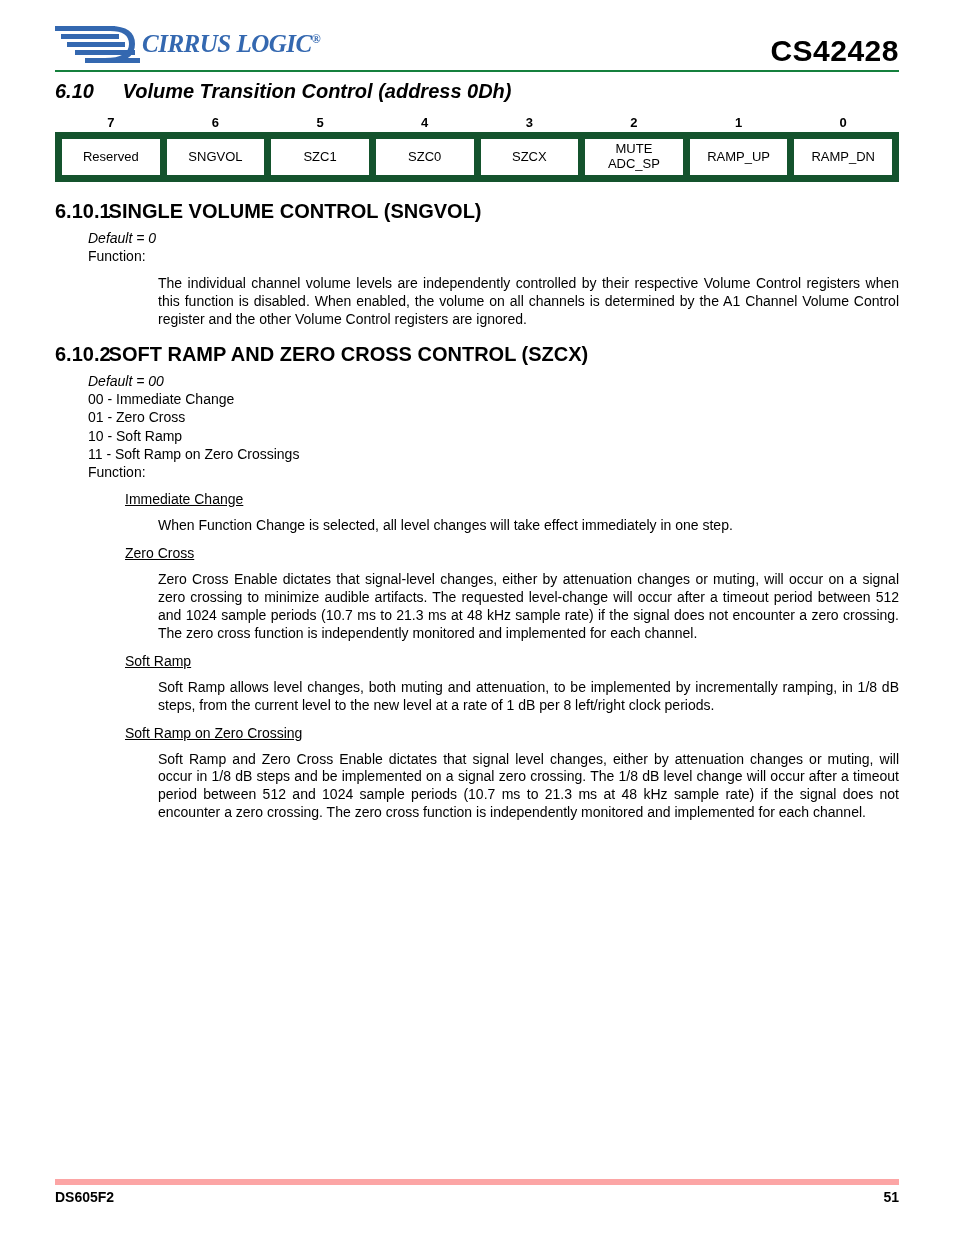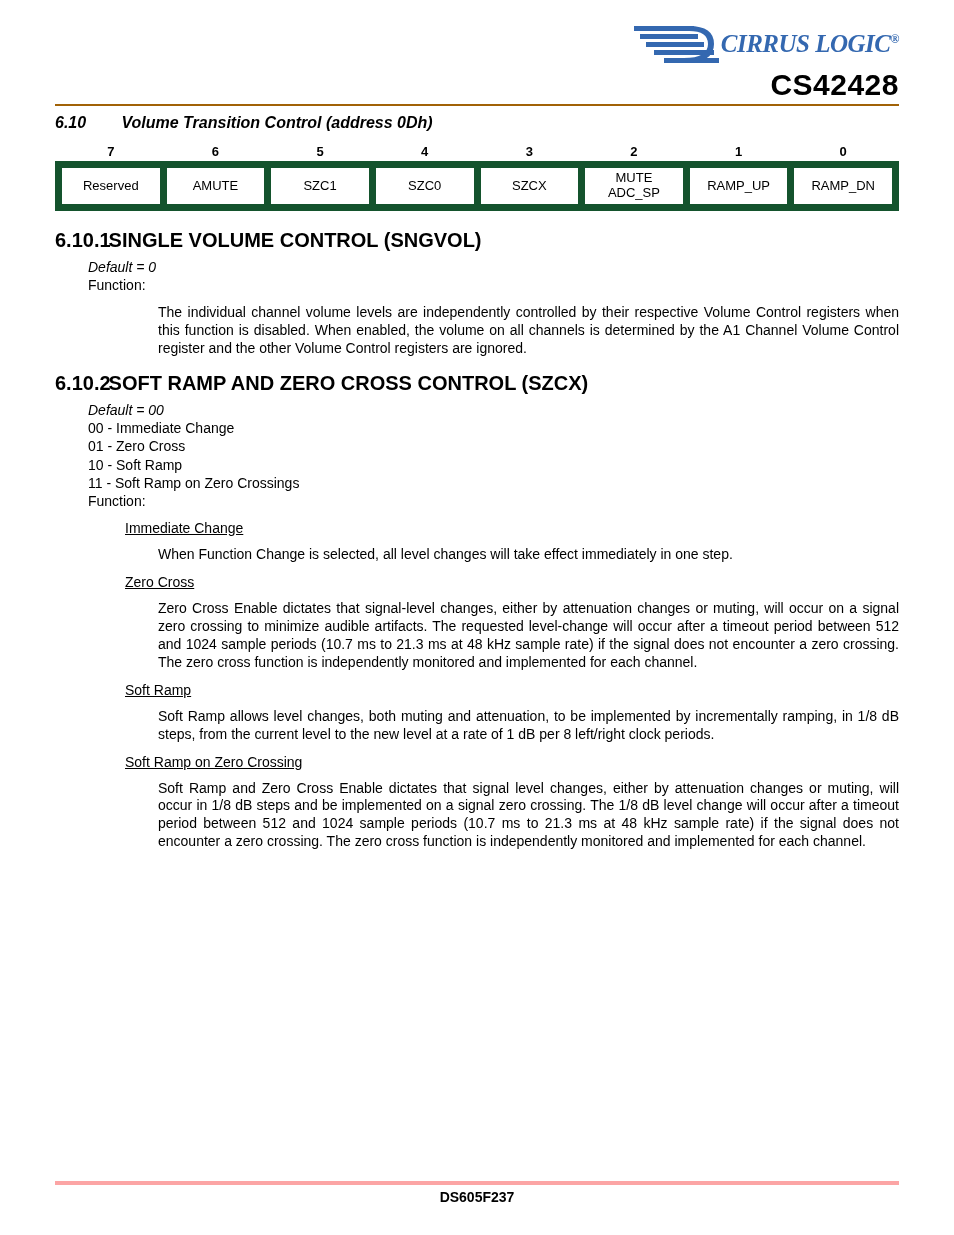--- a/index.html
+++ b/index.html
@@ -14,24 +14,23 @@
   .page {
     padding: 20px 55px 30px 55px;
     box-sizing: border-box;
     position: relative;
     min-height: 1235px;
   }
   .header-row {
     display: flex;
     justify-content: space-between;
     align-items: flex-end;
-    border-bottom: 2px solid #a16207;
+    border-bottom: 2px solid #15803d;
     padding-bottom: 2px;
     margin-bottom: 8px;
-    flex-direction: column;
   }
   .logo-block {
     display: flex;
     align-items: center;
   }
   .logo-svg {
     margin-right: 2px;
   }
   .logo-text {
     font-family: "Times New Roman", serif;
@@ -48,21 +47,21 @@
   }
   .part-num {
     font-size: 30px;
     font-weight: bold;
     letter-spacing: 0.5px;
   }
   .section-title {
     font-family: Arial, sans-serif;
     font-weight: bold;
     font-style: italic;
-    font-size: 16px;
+    font-size: 20px;
     margin: 6px 0 10px 0;
   }
   .section-title .num {
     display: inline-block;
     width: 62px;
   }
   table.bitmap {
     border-collapse: collapse;
     width: 100%;
     margin: 0 0 18px 0;
@@ -112,24 +111,24 @@
   .subheading {
     margin-left: 70px;
     margin-top: 10px;
     text-decoration: underline;
   }
   .footer {
     position: absolute;
     bottom: 30px;
     left: 55px;
     right: 55px;
-    border-top: 4px solid #fca5a5;
+    border-top: 6px solid #fca5a5;
     padding-top: 4px;
     display: flex;
-    justify-content: center;
+    justify-content: space-between;
     font-weight: bold;
     font-size: 14px;
   }
 </style>
 </head>
 <body>
 
 <div class="page">
 
   <div class="header-row">
@@ -161,21 +160,21 @@
       <th>6</th>
       <th>5</th>
       <th>4</th>
       <th>3</th>
       <th>2</th>
       <th>1</th>
       <th>0</th>
     </tr>
     <tr>
       <td>Reserved</td>
-      <td>AMUTE</td>
+      <td>SNGVOL</td>
       <td>SZC1</td>
       <td>SZC0</td>
       <td>SZCX</td>
       <td>MUTE<br>ADC_SP</td>
       <td>RAMP_UP</td>
       <td>RAMP_DN</td>
     </tr>
   </tbody>
     </table>
 
@@ -209,16 +208,16 @@
   <div class="body-para">Zero Cross Enable dictates that signal-level changes, either by attenuation changes or muting, will occur on a signal zero crossing to minimize audible artifacts. The requested level-change will occur after a timeout period between 512 and 1024 sample periods (10.7 ms to 21.3 ms at 48 kHz sample rate) if the signal does not encounter a zero crossing. The zero cross function is independently monitored and implemented for each channel.</div>
 
   <div class="subheading">Soft Ramp</div>
   <div class="body-para">Soft Ramp allows level changes, both muting and attenuation, to be implemented by incrementally ramping, in 1/8 dB steps, from the current level to the new level at a rate of 1 dB per 8 left/right clock periods.</div>
 
   <div class="subheading">Soft Ramp on Zero Crossing</div>
   <div class="body-para">Soft Ramp and Zero Cross Enable dictates that signal level changes, either by attenuation changes or muting, will occur in 1/8 dB steps and be implemented on a signal zero crossing. The 1/8 dB level change will occur after a timeout period between 512 and 1024 sample periods (10.7 ms to 21.3 ms at 48 kHz sample rate) if the signal does not encounter a zero crossing. The zero cross function is independently monitored and implemented for each channel.</div>
 
   <div class="footer">
     <span>DS605F2</span>
-    <span>37</span>
+    <span>51</span>
   </div>
 
 </div>
 
 </body></html>

